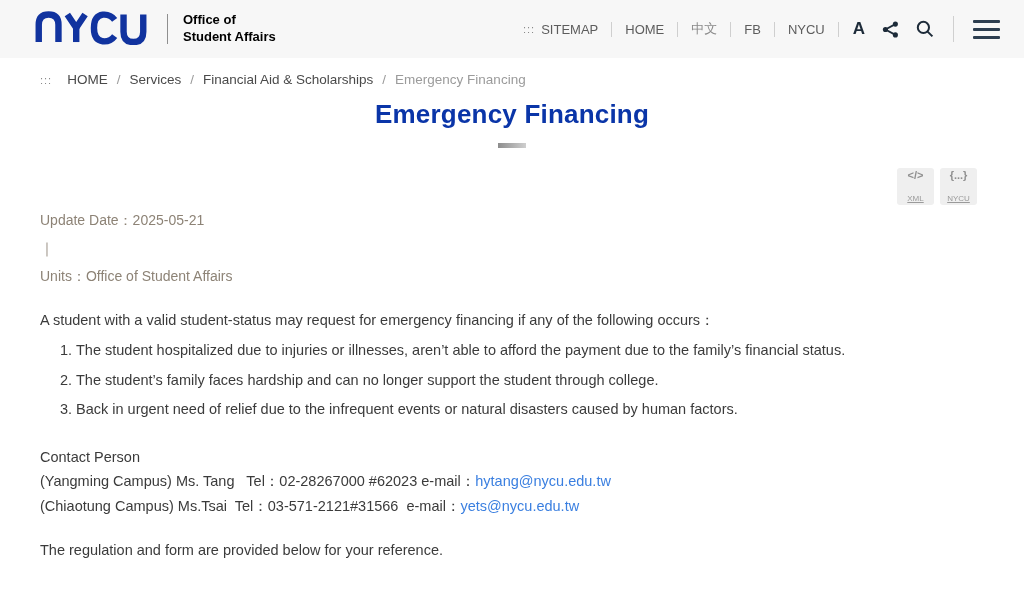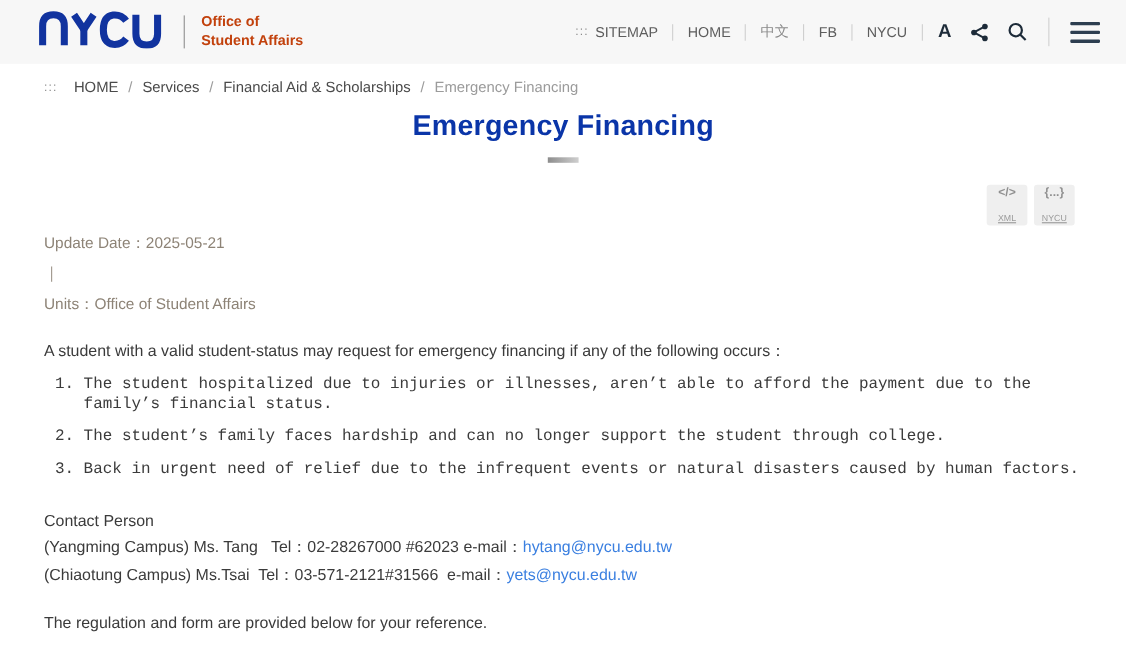--- a/index.html
+++ b/index.html
@@ -6,21 +6,21 @@
   html,body { width:1024px; height:604px; background:#fff; overflow:hidden;
     font-family:"Liberation Sans", sans-serif; }
   .page { position:relative; width:1024px; height:604px; }
 
   
   .header { height:58px; background:#f7f7f7; display:flex; align-items:center;
     justify-content:space-between; padding:0 24px 0 30px; }
   .logo-group { display:flex; align-items:center; gap:15px; }
   .logo { display:flex; align-items:center; cursor:pointer; }
   .logo-divider { width:1px; height:30px; background:#8f8f8f; }
-  .dept { font-size:13px; font-weight:bold; color:#c2410c; line-height:1.3; }
+  .dept { font-size:13px; font-weight:bold; color:#000000; line-height:1.3; }
   .nav { display:flex; align-items:center; font-size:13px; color:#5d5d5d; }
   .skip-dots { font-size:11px; letter-spacing:1px; color:#8a8a8a; margin-right:6px; }
   .nav-item { padding:0 13px; cursor:pointer; white-space:nowrap; display:flex; align-items:center; }
   .nav-item:first-child { padding-left:0; }
   .nav-sep { width:1px; height:15px; background:#cfcfcf; }
   .nav-cn { color:#8a8a8a; }
   .icon-group { display:flex; align-items:center; gap:17px; margin-left:14px; }
   .font-icon { font-size:17px; font-weight:bold; color:#1d2b39; cursor:pointer; }
   .svg-icon { display:flex; cursor:pointer; }
   .tall-sep { width:1px; height:26px; background:#d0d0d0; margin:0 2px; }
@@ -47,21 +47,21 @@
     cursor:pointer; }
   .tool-icon { font-size:11px; font-weight:bold; color:#8f8f8f; line-height:1;
     font-family:"Liberation Sans", sans-serif; }
   .tool-label { font-size:8px; color:#9a9a9a; margin-top:14px; line-height:1;text-decoration:underline; }
 
   
   .content { padding:0 40px; color:#3b3b3b; font-size:14.5px; }
   .meta { margin-top:64px; font-size:14px; color:#8d8376; display:flex; gap:10px;flex-direction:column; }
   .intro { margin-top:26px; line-height:1.2; }
   ol.reasons { margin-top:13px; padding-left:36px; }
-  ol.reasons li { margin-bottom:12px; line-height:1.2;font-family:Liberation Mono, monospace; }
+  ol.reasons li { margin-bottom:12px; line-height:1.2; }
   .contact-block { margin-top:26px; line-height:24.5px; }
   .contact-line { white-space:pre-wrap; }
   .email-link { color:#3a7fe0; text-decoration:none; cursor:pointer; }
   .closing { margin-top:24px; }
 
   
   .back-wrap { margin-top:46px; text-align:center; }
   .back-btn { background:#0f766e; color:#fff; border:none; border-radius:5px;
     height:35px; padding:0 21px; font-size:14.5px; letter-spacing:1px;
     display:inline-flex; align-items:center; gap:15px; cursor:pointer;

